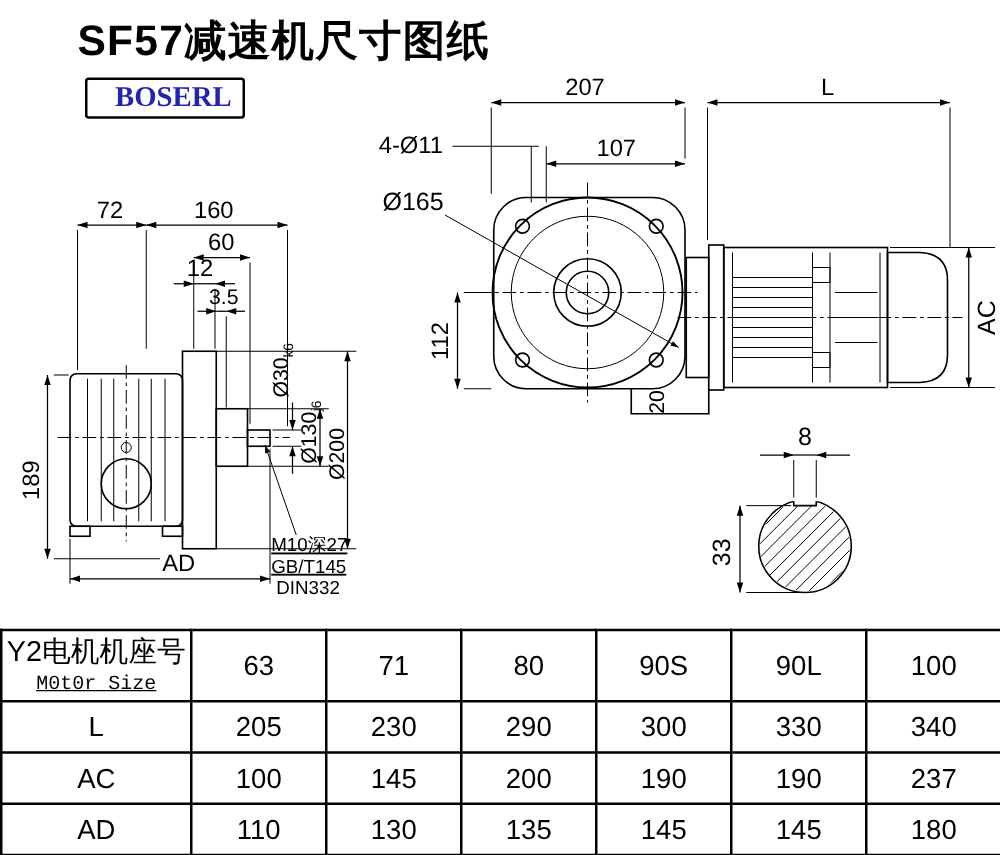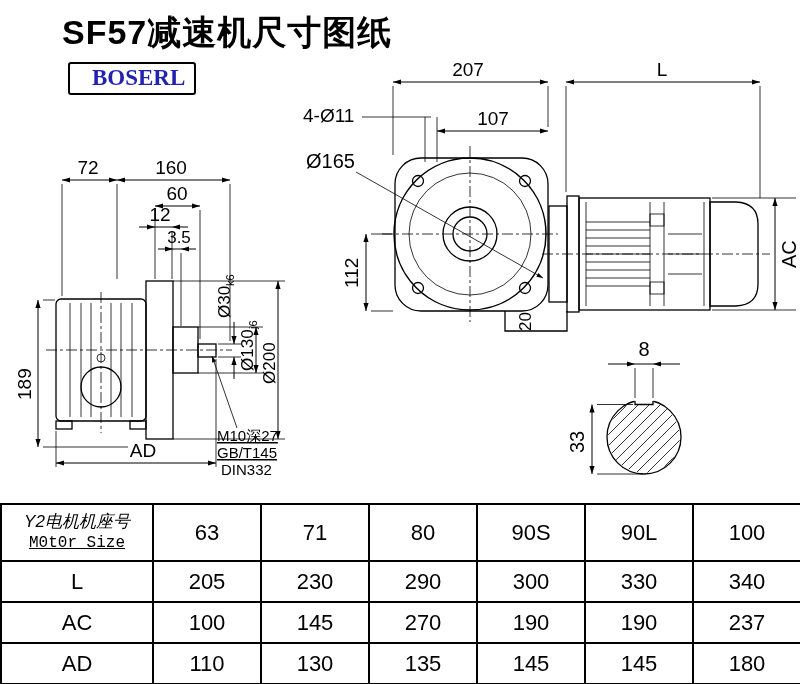--- a/index.html
+++ b/index.html
@@ -17,21 +17,21 @@
   svg text{font-family:"Liberation Sans",sans-serif;fill:#000;font-size:19px;}
   text.big{font-size:20px;}
   text.mid{font-size:17px;}
   text.small{font-size:15px;}
   text.sub{font-size:11px;}
   text.u{text-decoration:underline;}
   table{position:absolute;left:0;top:503px;width:800px;border-collapse:collapse;
         table-layout:fixed;background:#fff;}
   td{border:2px solid #000;text-align:center;vertical-align:middle;font-size:22px;padding:0;color:#000;}
   tr.hdr{height:57px;} tr.r{height:41px;}
-  .cell-l1{font-size:17px;line-height:1.3;font-style:italic;}
+  .cell-l1{font-size:23px;line-height:1.3;}
   .cell-l2{font-family:"Liberation Mono",monospace;font-size:16px;line-height:1.3;text-decoration:underline;}
 </style>
 </head>
 <body>
 
 <div id="stage">
 
   <svg width="800" height="503" viewBox="0 0 800 503">
     <defs>
       <marker id="ar" viewBox="0 0 10 10" refX="9" refY="5" markerWidth="10" markerHeight="10" orient="auto-start-reverse">
@@ -262,21 +262,21 @@
       <td>230</td>
       <td>290</td>
       <td>300</td>
       <td>330</td>
       <td>340</td>
     </tr>
     <tr class="r">
       <td>AC</td>
       <td>100</td>
       <td>145</td>
-      <td>270</td>
+      <td>200</td>
       <td>190</td>
       <td>190</td>
       <td>237</td>
     </tr>
     <tr class="r">
       <td>AD</td>
       <td>110</td>
       <td>130</td>
       <td>135</td>
       <td>145</td>

